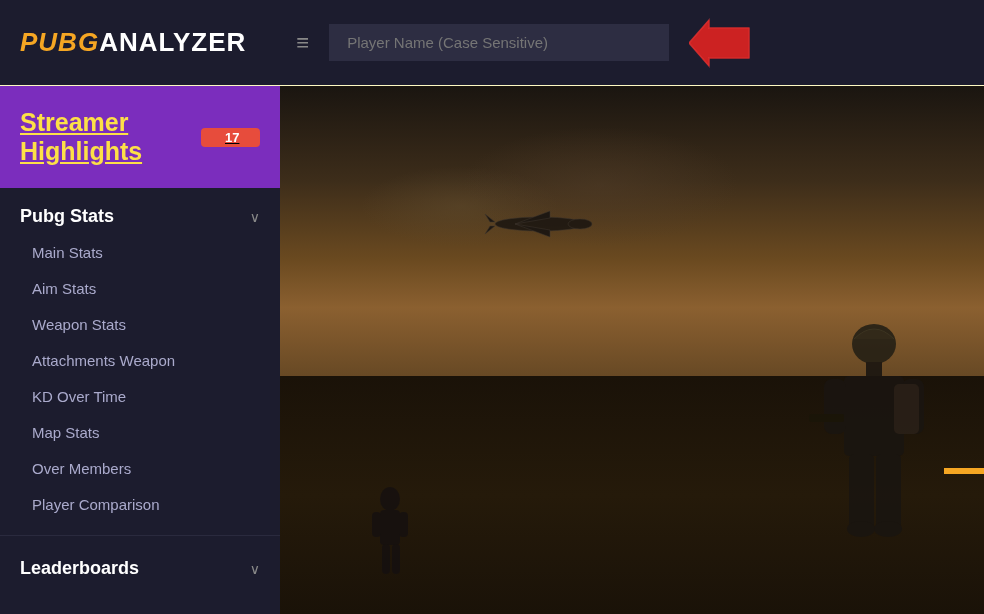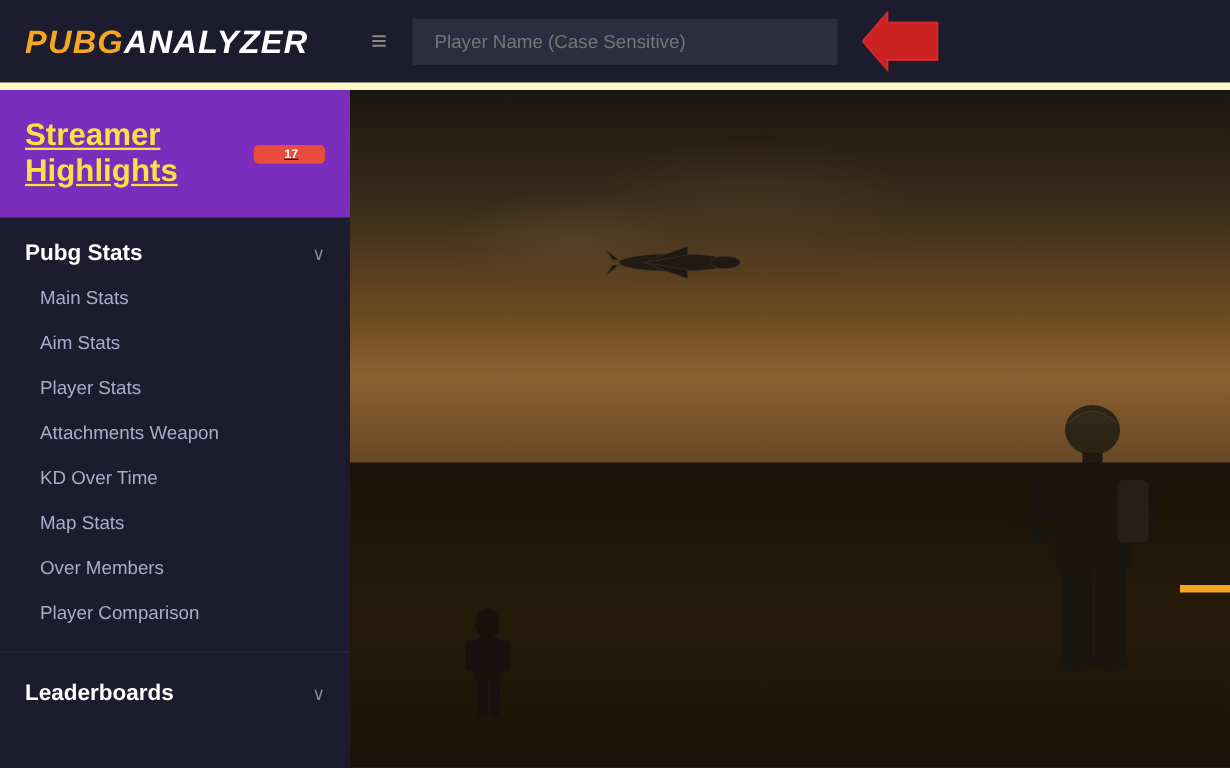--- a/index.html
+++ b/index.html
@@ -10,26 +10,26 @@
       overflow: hidden;
       font-family: 'Arial', sans-serif;
       background: #1a1a2e;
       display: flex;
       flex-direction: column;
     }
 
     
     .header {
       background: #1c1c2e;
-      height: 72px;
+      height: 86px;
       display: flex;
       align-items: center;
       padding: 0 20px;
       gap: 20px;
-      border-bottom: 6px solid #fef9c3;
+      border-bottom: 1px solid #fef9c3;
       flex-shrink: 0;
       z-index: 10;
     }
 
     .logo {
       display: flex;
       align-items: center;
       gap: 0;
     }
 
@@ -39,21 +39,20 @@
       font-weight: 900;
       letter-spacing: 1px;
       font-style: italic;
     }
 
     .logo-analyzer {
       color: #ffffff;
       font-size: 26px;
       font-weight: 900;
       letter-spacing: 1px;
-      font-style: italic;
     }
 
     .hamburger-icon {
       color: #888;
       font-size: 22px;
       margin-left: 30px;
       cursor: pointer;
       flex-shrink: 0;
     }
 
@@ -116,21 +115,21 @@
     .sidebar-streamer-label {
       color: #fde047;
       font-size: 25px;
       font-weight: bold;
       text-decoration: underline;
     }
 
     .badge {
       background: #e74c3c;
       color: white;
-      font-size: 10px;
+      font-size: 13px;
       font-weight: bold;
       border-radius: 4px;
       padding: 2px 24px;
       min-width: 24px;
       text-align: right;
     }
 
     .sidebar-section {
       padding: 18px 20px 8px 20px;
     }
@@ -316,21 +315,21 @@
         <span class="chevron-icon">∨</span>
       </div>
       <ul class="sidebar-items-list">
         <li>
           <span>Main Stats</span>
         </li>
         <li>
           <span>Aim Stats</span>
         </li>
         <li>
-          <span>Player Stats</span>
+          <span>Weapon Stats</span>
         </li>
         <li>
           <span>Attachments Weapon</span>
         </li>
         <li>
           <span>KD Over Time</span>
         </li>
         <li>
           <span>Map Stats</span>
         </li>

